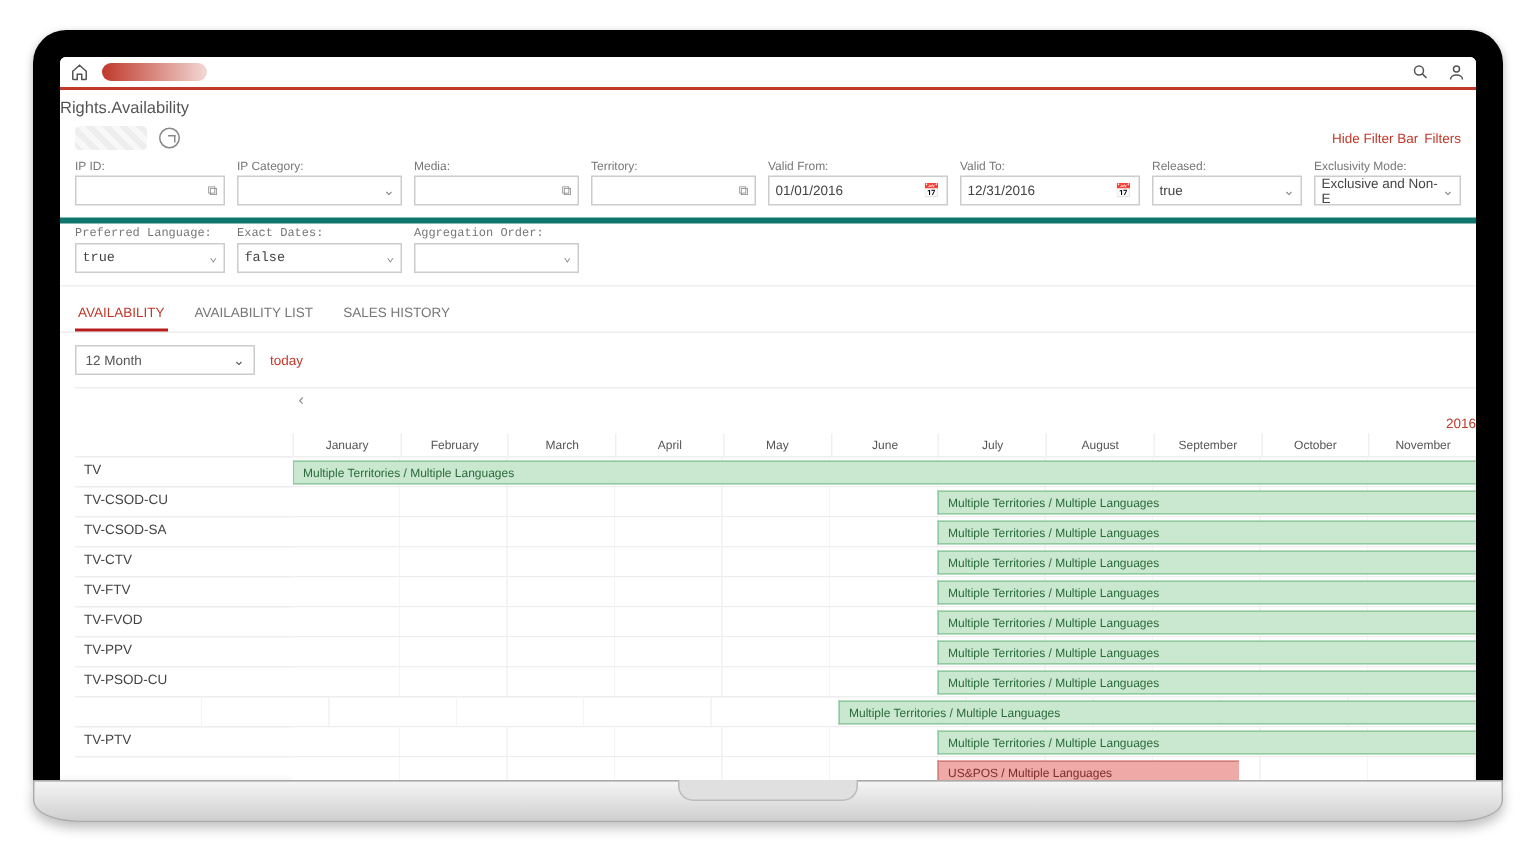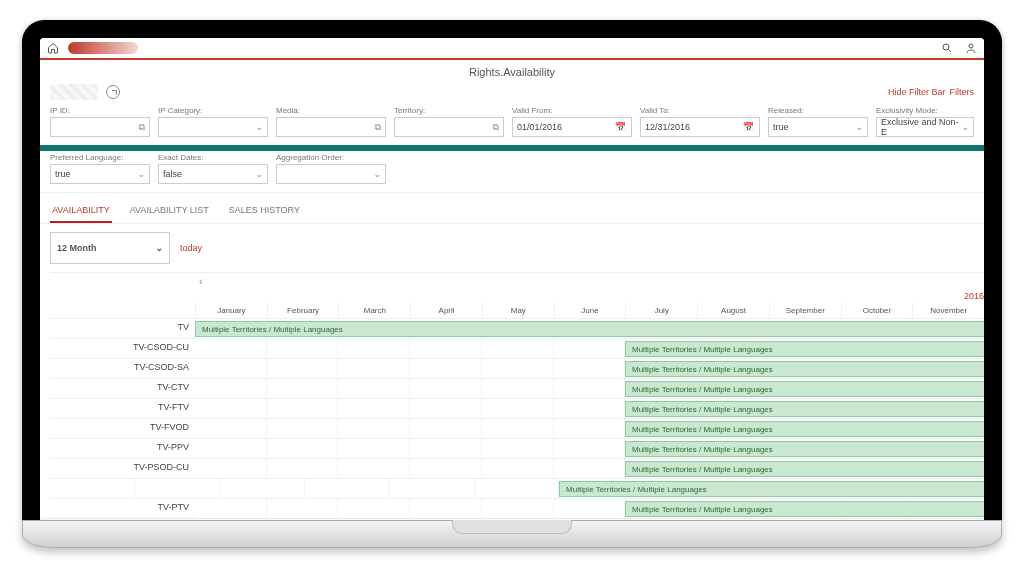--- a/index.html
+++ b/index.html
@@ -6,51 +6,51 @@
   *{box-sizing:border-box;}
   .laptop{width:980px;margin:20px auto;position:relative;}
   .screen{border:18px solid #000;border-top-left-radius:22px;border-top-right-radius:22px;border-bottom:none;height:500px;overflow:hidden;background:#fff;box-shadow:0 2px 6px rgba(0,0,0,.3);}
   .base{height:28px;background:linear-gradient(#f5f5f5,#cfcfcf);border:1px solid #aaa;border-radius:0 0 30px 30px/0 0 14px 14px;box-shadow:0 4px 8px rgba(0,0,0,.25);}
   .notch{width:120px;height:14px;background:#e0e0e0;margin:-1px auto 0;border:1px solid #bbb;border-top:none;border-radius:0 0 10px 10px;}
   .inner{height:482px;overflow:auto;padding:0;background:#fff;}
   .topbar{height:22px;border-bottom:2px solid #c0392b;display:flex;align-items:center;padding:0 6px;justify-content:space-between;}
   .logo-strip{width:70px;height:12px;background:linear-gradient(90deg,#c0392b,rgba(192,57,43,.2));border-radius:6px;margin-left:8px;}
   .home-ico,.user-ico,.search-ico{width:14px;height:14px;display:inline-flex;align-items:center;justify-content:center;color:#555;}
   .right-ico{display:flex;gap:10px;align-items:center;}
-  .titlebar{text-align:center;padding:6px 0;font-size:11px;color:#555;}
+  .titlebar{text-align:left;padding:6px 0;font-size:11px;color:#555;}
   .crumb-row{display:flex;justify-content:space-between;align-items:center;padding:0 10px 4px;}
   .crumb-left{display:flex;align-items:center;gap:8px;color:#999;filter:blur(.5px);}
   .crumb-left .placeholder-img{width:48px;height:16px;background:repeating-linear-gradient(45deg,#eee,#eee 4px,#f8f8f8 4px,#f8f8f8 8px);border-radius:3px;}
   .clock{border:1.5px solid #888;width:14px;height:14px;border-radius:50%;position:relative;}
   .clock::after{content:"";position:absolute;width:4px;height:4px;border-top:1.5px solid #888;border-right:1.5px solid #888;top:4px;left:5px;}
   .crumb-right{display:flex;gap:4px;font-size:9px;}
   .crumb-right span{color:#c0392b;cursor:pointer;}
-  .filters{display:grid;grid-template-columns:100px 110px 110px 110px 120px 120px 100px 1fr;gap:6px 8px;padding:2px 10px 8px;border-bottom:6px solid #0f766e;}
+  .filters{display:grid;grid-template-columns:100px 110px 110px 110px 120px 120px 100px 1fr;gap:6px 8px;padding:2px 10px 8px;border-bottom:4px solid #0f766e;}
   .f-col{display:flex;flex-direction:column;}
   .f-col label{font-size:8px;color:#777;margin-bottom:2px;}
   .f-input{border:1px solid #ccc;height:20px;display:flex;align-items:center;justify-content:space-between;padding:0 4px;font-size:9px;color:#444;background:#fff;}
   .f-input .cal,.f-input .drop,.f-input .mag{color:#888;font-size:9px;}
-  .filters2{display:grid;grid-template-columns:100px 110px 110px;gap:6px 8px;padding:2px 10px 8px;border-bottom:1px solid #eee;}
+  .filters2{display:grid;grid-template-columns:100px 110px 110px;gap:6px 8px;padding:2px 10px 8px;border-bottom:1px solid #eee;font-family:Liberation Mono, monospace;}
   .tabs{display:flex;gap:16px;padding:8px 10px 0;border-bottom:1px solid #eee;font-size:9px;}
   .tab{padding:4px 2px 6px;color:#777;cursor:pointer;border-bottom:2px solid transparent;}
   .tab.active{color:#c0392b;border-bottom:2px solid #b91c1c;}
   .controls{display:flex;align-items:center;gap:10px;padding:8px 10px;}
-  .select12{border:1px solid #ccc;height:32px;width:120px;display:flex;align-items:center;justify-content:space-between;padding:0 6px;font-size:9px;color:#555;font-weight:bold;}
+  .select12{border:1px solid #ccc;height:20px;width:120px;display:flex;align-items:center;justify-content:space-between;padding:0 6px;font-size:9px;color:#555;}
   .today-link{color:#c0392b;font-size:9px;}
   .timeline-wrap{overflow:hidden;padding:0 0 0 10px;}
   .hdr{display:flex;border-top:1px solid #eee;border-bottom:1px solid #eee;}
   .rowlabel-col{width:145px;flex:none;}
   .grid-col{flex:1;position:relative;}
   .nav-arrow{position:absolute;left:4px;top:2px;color:#888;font-size:11px;cursor:pointer;}
   .year{text-align:right;color:#c0392b;font-size:9px;padding:2px 0;margin-top:16px;}
   .months{display:flex;}
   .month{flex:1;text-align:center;font-size:8px;color:#555;padding:3px 0;border-left:1px solid #f0f0f0;}
   .rows{}
   .trow{display:flex;border-bottom:1px solid #eee;height:20px;}
-  .rlabel{width:145px;flex:none;font-size:9px;color:#444;padding:3px 6px;text-align:right;}
+  .rlabel{width:145px;flex:none;font-size:9px;color:#444;padding:3px 6px;}
   .rgrid{flex:1;position:relative;background:repeating-linear-gradient(90deg,#fff,#fff calc(100%/11 - 1px),#f4f4f4 calc(100%/11 - 1px),#f4f4f4 calc(100%/11));}
   .bar{position:absolute;top:2px;height:16px;font-size:8px;color:#2a6b3b;display:flex;align-items:center;padding:0 6px;border:1px solid #8fc99f;border-right:none;}
   .bar.green{background:#c9e8cf;}
   .bar.red{background:#efa9a7;border-color:#d27d7a;color:#7b2d2a;}
   svg{width:12px;height:12px;}
 </style>
 </head>
 <body>
 
 <div class="laptop">

